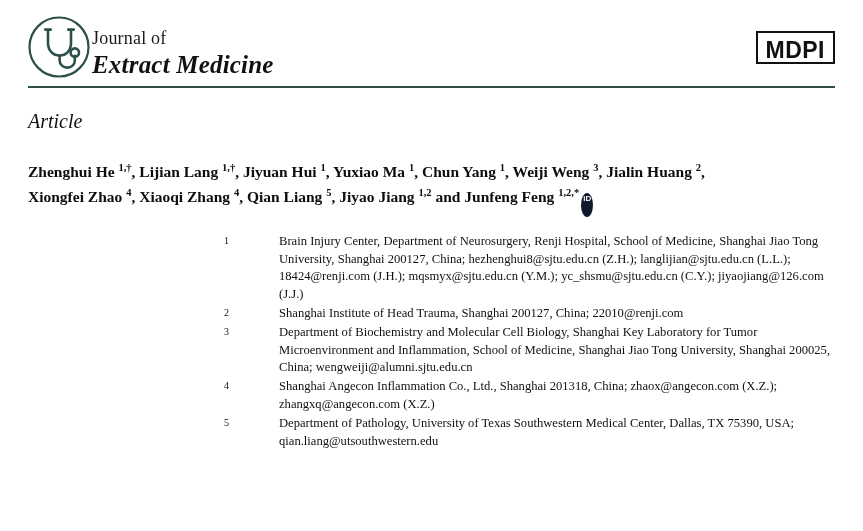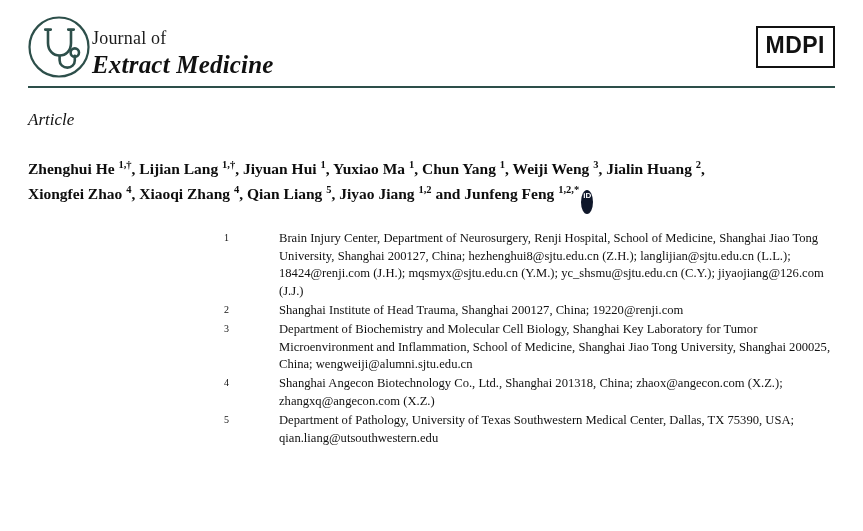--- a/index.html
+++ b/index.html
@@ -60,30 +60,30 @@
     color: #111111;
     letter-spacing: 0.2px;
     margin-top: 2px;
   }
   .mdpi-logo {
     border: 2px solid #111;
     font-family: "Liberation Sans", sans-serif;
     font-weight: bold;
     font-size: 23px;
     letter-spacing: 0.5px;
-    padding: 6px 8px 9px 8px;
+    padding: 6px 8px 0 8px;
     line-height: 1;
     color: #111;
   }
 
   
   .article-type {
     font-family: "Liberation Serif", serif;
     font-style: italic;
-    font-size: 17px;
+    font-size: 20px;
     color: #111;
     margin: 22px 0 8px 0;
   }
 
   
   .paper-title {
     font-family: "Liberation Sans", sans-serif;
     font-weight: bold;
     font-size: 27.5px;
     line-height: 1.28;
@@ -180,29 +180,29 @@
     <span id="authors-slot"><span>Zhenghui He </span><sup>1,†</sup><span>, </span><span>Lijian Lang </span><sup>1,†</sup><span>, </span><span>Jiyuan Hui </span><sup>1</sup><span>, </span><span>Yuxiao Ma </span><sup>1</sup><span>, </span><span>Chun Yang </span><sup>1</sup><span>, </span><span>Weiji Weng </span><sup>3</sup><span>, </span><span>Jialin Huang </span><sup>2</sup><span>, </span><span>Xiongfei Zhao </span><sup>4</sup><span>, </span><span>Xiaoqi Zhang </span><sup>4</sup><span>, </span><span>Qian Liang </span><sup>5</sup><span>, </span><span>Jiyao Jiang </span><sup>1,2</sup><span> and </span><span>Junfeng Feng </span><sup>1,2,*</sup><span class="orcid">iD</span></span>
   </div>
 
   <div class="affiliations">
     <div class="aff-row">
       <span class="aff-marker">1</span>
       <span class="aff-text">Brain Injury Center, Department of Neurosurgery, Renji Hospital, School of Medicine, Shanghai Jiao Tong University, Shanghai 200127, China; hezhenghui8@sjtu.edu.cn (Z.H.); langlijian@sjtu.edu.cn (L.L.); 18424@renji.com (J.H.); mqsmyx@sjtu.edu.cn (Y.M.); yc_shsmu@sjtu.edu.cn (C.Y.); jiyaojiang@126.com (J.J.)</span>
     </div>
     <div class="aff-row">
       <span class="aff-marker">2</span>
-      <span class="aff-text">Shanghai Institute of Head Trauma, Shanghai 200127, China; 19220@renji.com</span>
+      <span class="aff-text">Shanghai Institute of Head Trauma, Shanghai 200127, China; 22010@renji.com</span>
     </div>
     <div class="aff-row">
       <span class="aff-marker">3</span>
       <span class="aff-text">Department of Biochemistry and Molecular Cell Biology, Shanghai Key Laboratory for Tumor Microenvironment and Inflammation, School of Medicine, Shanghai Jiao Tong University, Shanghai 200025, China; wengweiji@alumni.sjtu.edu.cn</span>
     </div>
     <div class="aff-row">
       <span class="aff-marker">4</span>
-      <span class="aff-text">Shanghai Angecon Biotechnology Co., Ltd., Shanghai 201318, China; zhaox@angecon.com (X.Z.); zhangxq@angecon.com (X.Z.)</span>
+      <span class="aff-text">Shanghai Angecon Inflammation Co., Ltd., Shanghai 201318, China; zhaox@angecon.com (X.Z.); zhangxq@angecon.com (X.Z.)</span>
     </div>
     <div class="aff-row">
       <span class="aff-marker">5</span>
       <span class="aff-text">Department of Pathology, University of Texas Southwestern Medical Center, Dallas, TX 75390, USA; qian.liang@utsouthwestern.edu</span>
     </div>
 
   </div>
 
 </div>
 

